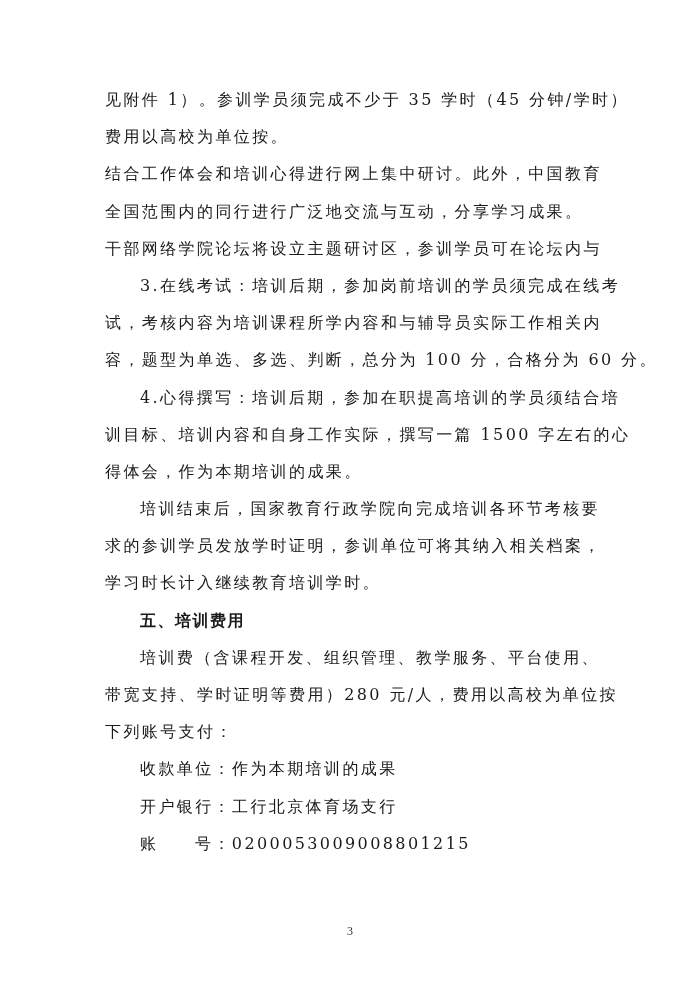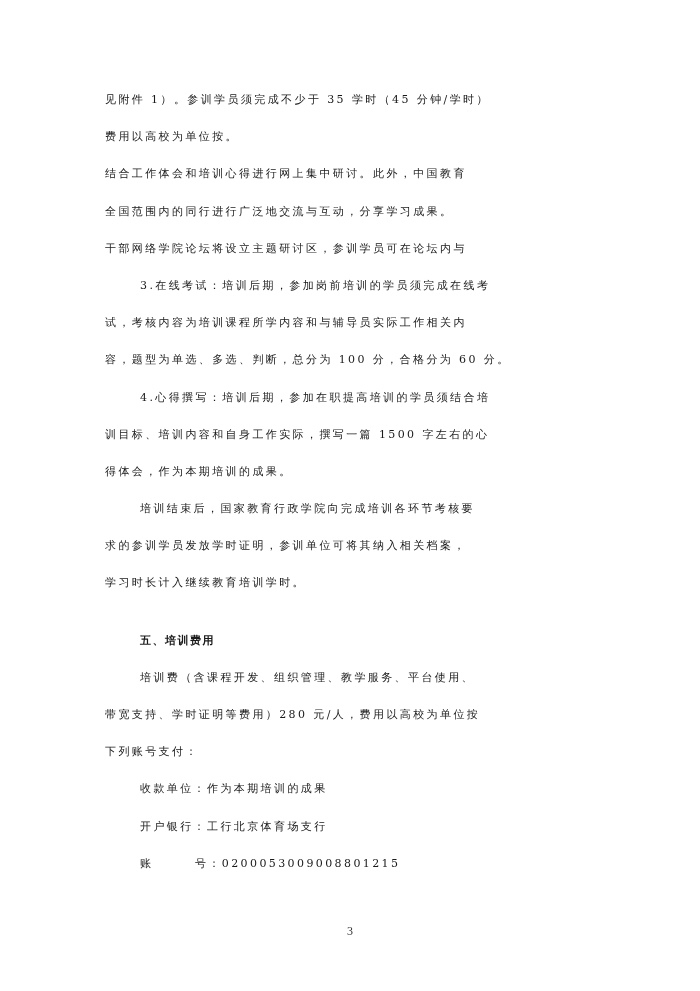--- a/index.html
+++ b/index.html
@@ -17,33 +17,32 @@
     }
     .page {
       position: absolute;
       left: 105px;
       top: 86px;
       width: 490px;
     }
     .line {
       height: 37.2px;
       line-height: 28px;
-      font-size: 11px;
+      font-size: 16px;
       letter-spacing: 2.4px;
       white-space: nowrap;
       overflow: visible;
     }
     .indent {
       padding-left: 35px;
     }
     .heading {
       font-family: "DejaVu Sans", "Liberation Sans", sans-serif;
       font-weight: bold;
       letter-spacing: 1.5px;
-      margin-top: 20px;
     }
     .label-wide {
       display: inline-block;
     }
     .page-number {
       position: absolute;
       left: 0;
       width: 700px;
       top: 924px;
       text-align: center;

